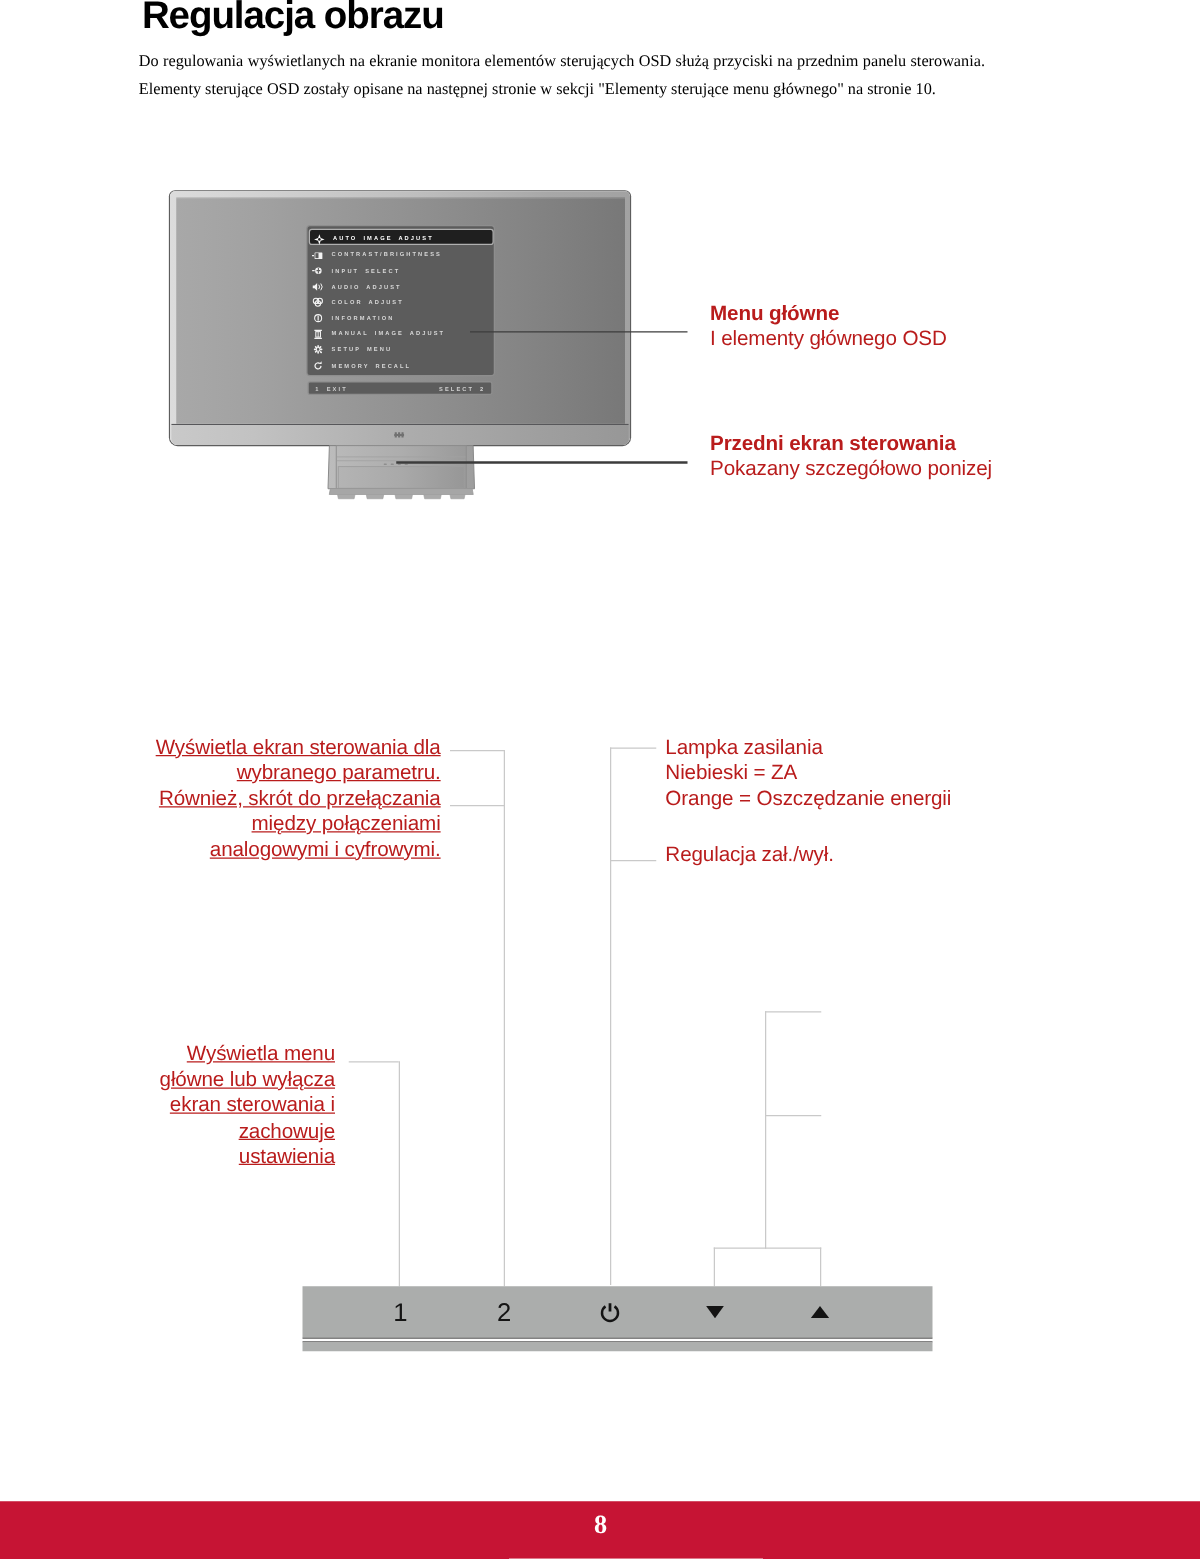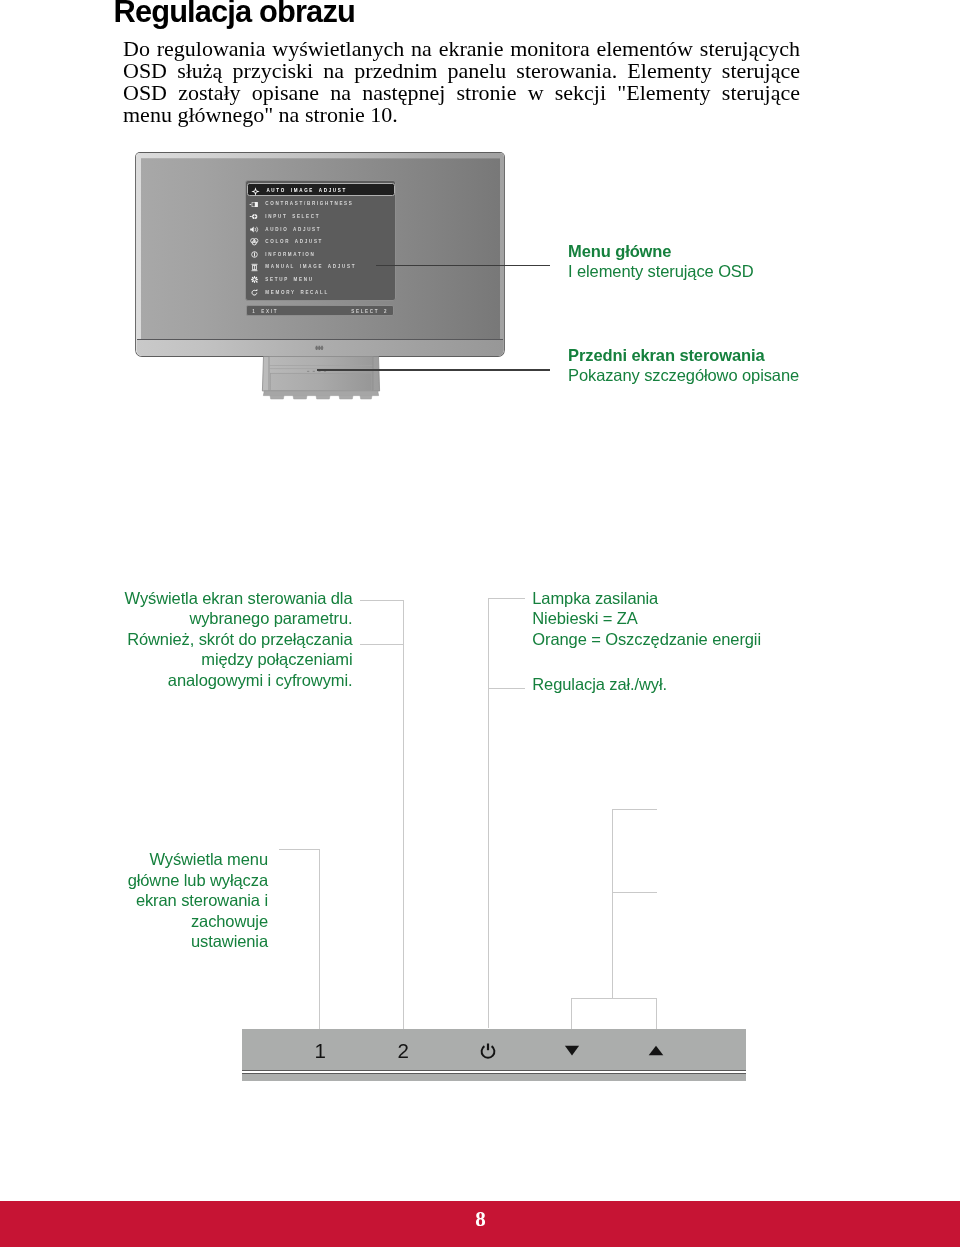--- a/index.html
+++ b/index.html
@@ -7,22 +7,22 @@
   body { font-family:"Liberation Sans", sans-serif; color:#000; position:relative; overflow:hidden; }
   .page { position:absolute; left:0; top:0; width:960px; height:1247px; }
 
   
   #page-title {
     position:absolute; left:113.5px; top:-6px;
     font-family:"Liberation Sans", sans-serif;
     font-weight:bold; font-size:30.8px; letter-spacing:-0.85px; color:#000;
   }
   #intro {
-    position:absolute; left:123px; top:37.5px; width:677px;
-    font-family:"Liberation Serif", serif; font-size:22px; line-height:22px;
+    position:absolute; left:111px; top:37.5px; width:677px;
+    font-family:"Liberation Serif", serif; font-size:13px; line-height:22px;
     text-align:justify; color:#000;
   }
 
   
   .monitor { position:absolute; left:136px; top:153.3px; width:368px; height:204px; }
   .mon-frame {
     position:absolute; left:0; top:0; width:368px; height:203.2px;
     background:linear-gradient(90deg,#dcdcdc 0%, #d3d3d3 18%, #bdbdbd 55%, #a8a8a8 82%, #a2a2a2 100%);
     border-radius:4px 4px 6px 6px;
     box-shadow:0 0 0 0.9px #5d5d5d;
@@ -70,26 +70,26 @@
     font-family:"Liberation Sans", sans-serif;
     font-size:4.55px; letter-spacing:1.68px; word-spacing:1.9px; color:#d0d0d0; white-space:nowrap; font-weight:bold; transform:translateZ(0);
   }
   .osd-foot-l { left:5px; }
   .osd-foot-r { right:5px; }
 
   
   .callout {
     position:absolute;
     font-family:"Liberation Sans", sans-serif;
-    font-size:16.5px; line-height:20.5px; color:#15803d; letter-spacing:-0.1px;
+    font-size:16.5px; line-height:20.5px; color:#b91c1c; letter-spacing:-0.1px;
     white-space:pre-line; transform:translateZ(0);
   }
   .callout b { font-weight:bold; }
   .tri { font-size:21px; line-height:0; position:relative; top:0.6px; letter-spacing:0; margin:0 -1.6px; }
-  .ra { text-align:right; }
+  .ra { text-align:right;text-decoration:underline; }
 
   
   .ln { position:absolute; background:#c9c9c9; }
   .ln.dark { background:#3c3c3c; }
 
   
   .ctrlbar { position:absolute; left:242px; top:1029px; width:504px; height:52px; }
   .ctrlbar .top {
     position:absolute; left:0; top:0; width:504px; height:41px;
     background:#abadac;
@@ -250,32 +250,32 @@
           </svg>
           <span class="osd-label">MEMORY RECALL</span>
         </div>
       </div>
     <div class="osd-foot">
       <span class="osd-foot-l">1 EXIT</span>
       <span class="osd-foot-r">SELECT 2</span>
     </div>
   </div>
 
-  <div class="callout" style="left:568px;top:240.6px;"><b>Menu główne</b><br><span>I elementy sterujące OSD</span></div>
-  <div class="callout" style="left:568px;top:344.5px;"><b>Przedni ekran sterowania</b><br><span>Pokazany szczegółowo opisane</span></div>
+  <div class="callout" style="left:568px;top:240.6px;"><b>Menu główne</b><br><span>I elementy głównego OSD</span></div>
+  <div class="callout" style="left:568px;top:344.5px;"><b>Przedni ekran sterowania</b><br><span>Pokazany szczegółowo ponizej</span></div>
   <div class="callout ra" style="left:70px;top:587.6px;width:282.5px;">Wyświetla ekran sterowania dla
 wybranego parametru.
 Również, skrót do przełączania
 między połączeniami
 analogowymi i cyfrowymi.</div>
   <div class="callout" style="left:532.3px;top:587.6px;">Lampka zasilania
 Niebieski = ZA
 Orange = Oszczędzanie energii</div>
   <div class="callout" style="left:532.3px;top:673.6px;">Regulacja zał./wył.</div>
-  <div class="callout ra" style="left:28px;top:833.2px;width:240px;margin-top:16px;">Wyświetla menu
+  <div class="callout ra" style="left:28px;top:833.2px;width:240px;">Wyświetla menu
 główne lub wyłącza
 ekran sterowania i
 zachowuje
 ustawienia</div>
 
   <div class="ln dark" style="left:375.5px;top:264.7px;width:174.5px;height:1.5px;"></div>
   <div class="ln dark" style="left:316.5px;top:369.4px;width:233.5px;height:1.5px;"></div>
 
   <div class="ln" style="left:360px;top:599.6px;width:43.5px;height:1px;"></div>
   <div class="ln" style="left:360px;top:643.6px;width:43.5px;height:1px;"></div>

